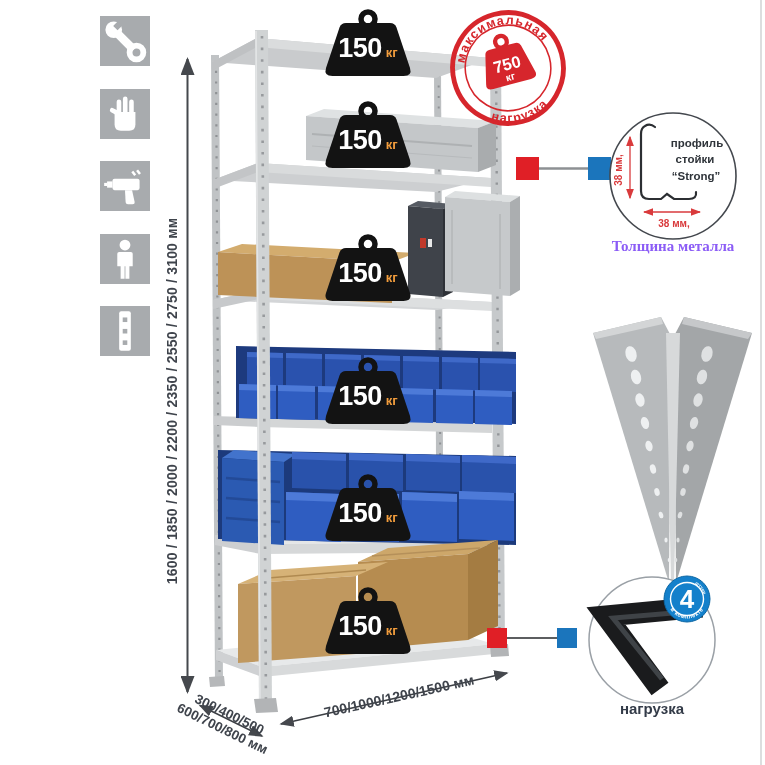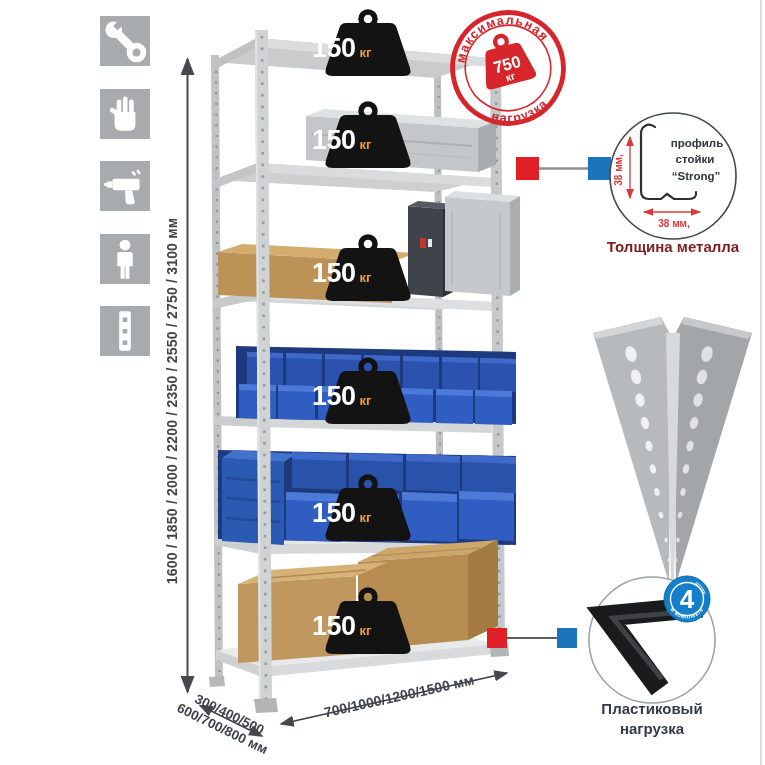--- a/index.html
+++ b/index.html
@@ -9,38 +9,38 @@
   #illu{position:absolute;left:0;top:0;z-index:1;}
   .page-edge{position:absolute;top:0;bottom:0;left:760px;width:2px;background:#dcdedf;z-index:0;}
 
   
   .tile{position:absolute;left:100px;width:50px;height:50px;background:#a8abae;z-index:2;}
   .tile svg{width:50px;height:50px;}
 
   
   .wbadge{position:absolute;width:112px;height:78px;z-index:4;}
   .wbadge svg{position:absolute;left:0;top:0;}
-  .wtxt{position:absolute;left:0;right:0;top:25px;height:30px;line-height:30px;
+  .wtxt{position:absolute;left:0;right:0;top:25px;height:30px;line-height:30px;text-align:center;
         white-space:nowrap;}
   .wv{font-weight:bold;font-size:27px;color:#ffffff;letter-spacing:-0.5px;}
   .wu{font-weight:bold;font-size:13px;color:#f29d3d;margin-left:4px;}
 
   
   .stamp{position:absolute;left:440px;top:0;width:136px;height:136px;z-index:5;}
 
   
   .ovl{position:absolute;z-index:6;color:#3f444c;font-weight:bold;}
   #height-label{left:-48px;top:393px;width:440px;text-align:center;font-size:14px;
                 transform:rotate(-90deg);transform-origin:center;letter-spacing:0.2px;}
   #depth-label{left:155px;top:706px;width:142px;text-align:center;font-size:13.5px;line-height:1.15;
                transform:rotate(26deg);transform-origin:center;}
   #width-label{left:292px;top:688px;width:214px;text-align:center;font-size:14px;
                transform:rotate(-12.5deg);transform-origin:center;}
   #profile-caption{left:584px;top:237px;width:178px;text-align:center;font-size:15px;line-height:1.3;
-                   color:#7f1d1d;}
+                   color:#8b5cf6;font-family:Liberation Serif, serif;}
   #foot-caption{left:577px;top:699px;width:150px;text-align:center;font-size:15px;line-height:1.3;
                 color:#333b48;}
 </style>
 </head>
 <body>
 
 <div class="scene">
   <div class="page-edge"></div>
 
   <svg id="illu" width="765" height="765" viewBox="0 0 765 765">
@@ -379,16 +379,15 @@
     <div>600/700/800 мм</div>
   </div>
 
   <div class="ovl" id="width-label">700/1000/1200/1500 мм</div>
 
   <div class="ovl" id="profile-caption">
     <div>Толщина металла</div>
   </div>
 
   <div class="ovl" id="foot-caption">
-    <div>Пластиковый</div>
     <div>нагрузка</div>
   </div>
 </div>
 
 </body></html>

